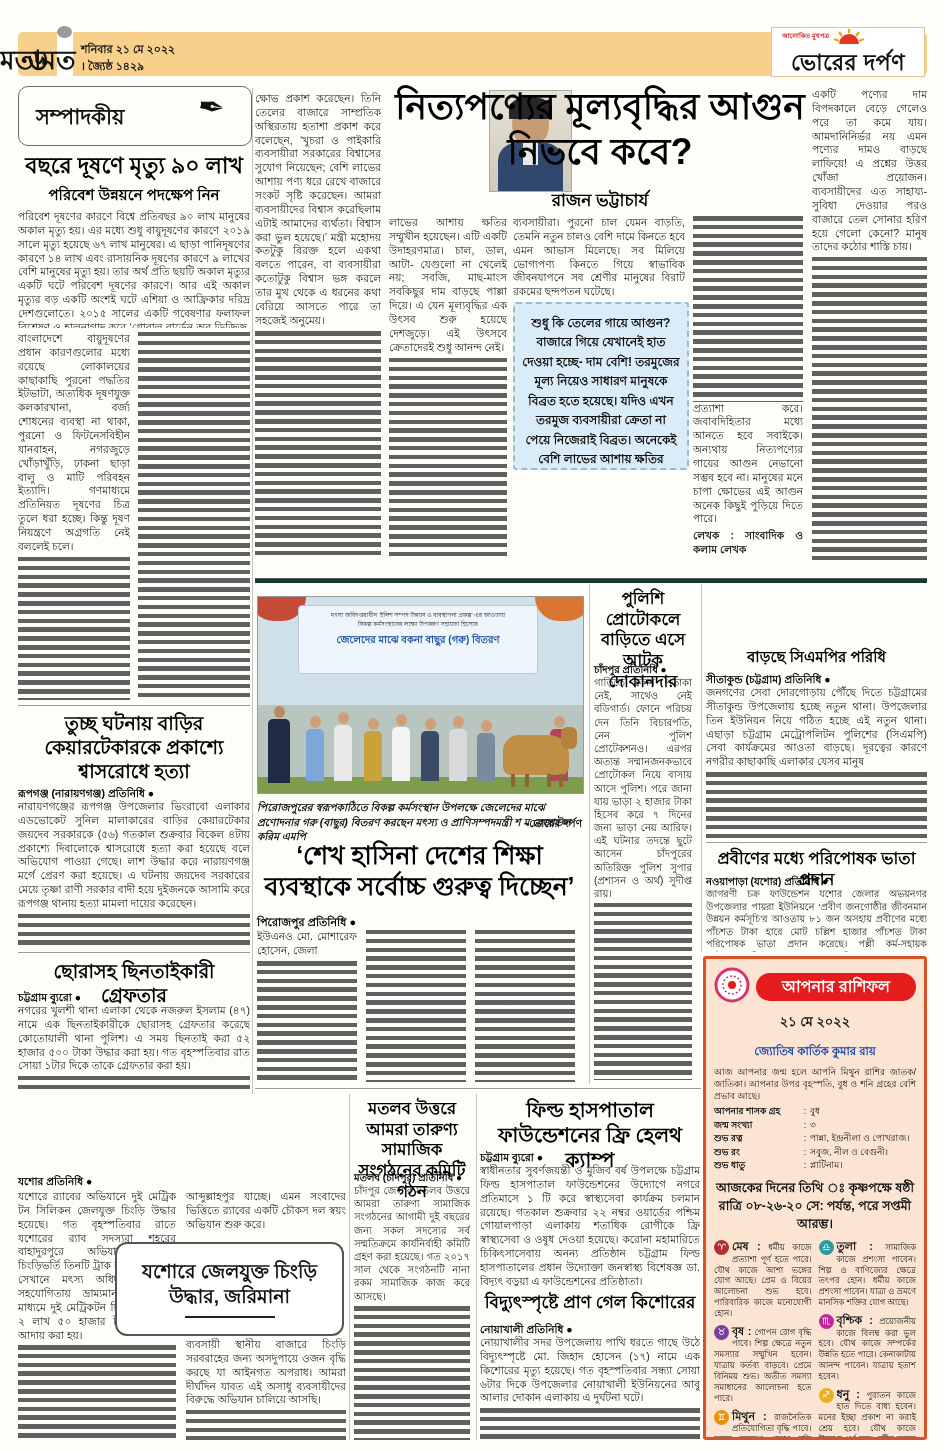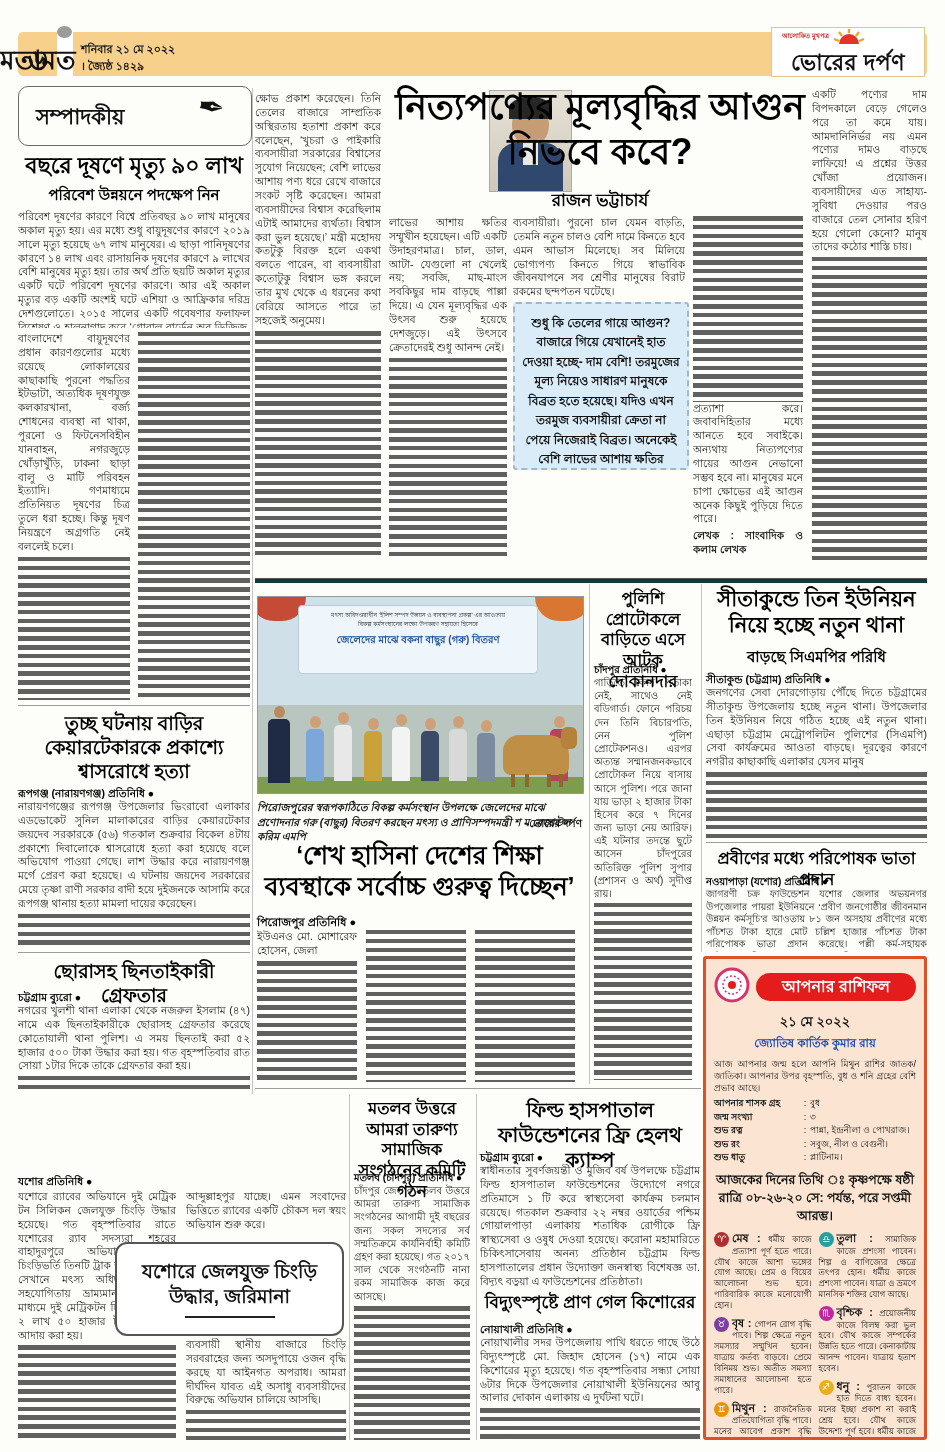--- a/index.html
+++ b/index.html
@@ -45,21 +45,21 @@
   .head{width:11px;height:12px;border-radius:50%;background:#cfa078;margin:0 auto}
   .torso{width:18px;height:34px;border-radius:5px 5px 0 0;margin-top:1px}
   .cow{position:absolute;right:14px;bottom:18px;width:66px;height:40px;background:#c08f46;border-radius:16px 20px 8px 8px}
   .cowhead{position:absolute;right:-8px;top:-8px;width:16px;height:22px;background:#b5823c;border-radius:6px}
   .cowleg{position:absolute;bottom:-12px;width:4px;height:13px;background:#8d682e}
   
   .horo{left:703px;top:956px;width:224px;height:484px;background:#fbe5d2;border:3.5px solid #dd5127;border-radius:3px;padding:8px 8px 4px;box-sizing:border-box;overflow:hidden}
   .hbanner{flex:1;height:28px;background:#e51c1c;border-radius:14px;color:#fff;font-weight:800;font-size:16px;
            display:flex;align-items:center;justify-content:center}
   .hdate{text-align:center;font-weight:800;font-size:13px;margin-top:5px}
-  .hastro{text-align:center;font-weight:800;font-size:11.5px;color:#1c49ae;margin-top:2px}
+  .hastro{text-align:center;font-weight:800;font-size:11.5px;color:#1c49ae;margin-top:10px}
   .hintro{font-size:9px;line-height:1.35;text-align:justify;margin-top:4px}
   .hrow{font-size:9px;line-height:1.5;display:flex}
   .hlab{width:86px;font-weight:700}
   .hsep{width:10px;text-align:center}
   .tithi{text-align:center;font-weight:800;font-size:12.5px;line-height:1.45;margin-top:6px}
   .zwrap{display:flex;gap:7px;margin-top:6px}
   .zcol{width:50%}
   .sign{font-size:8.4px;line-height:1.3;text-align:justify;margin-bottom:5px}
   .sign b{font-size:11px}
   .zicon{float:left;width:15px;height:15px;border-radius:50%;margin:1px 3px 0 0;display:flex;align-items:center;justify-content:center}
@@ -224,21 +224,20 @@
   <div class="abs gk" style="left:366px;top:930px;width:100px;height:152px"></div>
   <div class="abs gk" style="left:475px;top:930px;width:100px;height:152px"></div>
 
   <div class="abs hl" style="left:594px;top:588px;width:98px;font-size:16.5px">পুলিশি প্রোটোকলে বাড়িতে এসে আটক দোকানদার</div>
   <div class="abs by" style="left:594px;top:662px;font-size:10px">চাঁদপুর প্রতিনিধি ●</div>
   <div class="abs fill" style="left:594px;top:676px;width:98px;height:404px">
     <p class="bt" style="font-size:10px">গাড়িতে কোন পতাকা নেই, সাথেও নেই বডিগার্ড। ফোনে পরিচয় দেন তিনি বিচারপতি, নেন পুলিশ প্রোটেকশনও। এরপর অত্যন্ত সম্মানজনকভাবে প্রোটোকল নিয়ে বাসায় আসে পুলিশ। পরে জানা যায় ভাড়া ২ হাজার টাকা হিসেব করে ৭ দিনের জন্য ভাড়া নেয় আরিফ। এই ঘটনার তদন্তে ছুটে আসেন চাঁদপুরের অতিরিক্ত পুলিশ সুপার (প্রশাসন ও অর্থ) সুদীপ্ত রায়।</p>
     <div class="gk"></div>
   </div>
 
-  <div class="abs hl" style="left:706px;top:586px;width:221px;font-size:21px">সীতাকুন্ডে তিন ইউনিয়ন নিয়ে হচ্ছে নতুন থানা</div>
   <div class="abs hl" style="left:706px;top:648px;width:221px;font-size:15px;font-weight:700">বাড়ছে সিএমপির পরিধি</div>
   <div class="abs by" style="left:706px;top:672px;font-size:10.5px">সীতাকুন্ড (চট্টগ্রাম) প্রতিনিধি ●</div>
   <div class="abs fill" style="left:706px;top:686px;width:221px;height:152px">
     <p class="bt">জনগণের সেবা দোরগোড়ায় পৌঁছে দিতে চট্টগ্রামের সীতাকুন্ড উপজেলায় হচ্ছে নতুন থানা। উপজেলার তিন ইউনিয়ন নিয়ে গঠিত হচ্ছে এই নতুন থানা। এছাড়া চট্টগ্রাম মেট্রোপলিটন পুলিশের (সিএমপি) সেবা কার্যক্রমের আওতা বাড়ছে। দূরত্বের কারণে নগরীর কাছাকাছি এলাকার যেসব মানুষ</p>
     <div class="gk"></div>
   </div>
 
   <div class="abs hl" style="left:706px;top:848px;width:221px;font-size:16.5px">প্রবীণের মধ্যে পরিপোষক ভাতা প্রদান</div>
   <div class="abs by" style="left:706px;top:874px;font-size:10px">নওয়াপাড়া (যশোর) প্রতিনিধি ●</div>
   <div class="abs fill" style="left:706px;top:888px;width:221px;height:64px">

